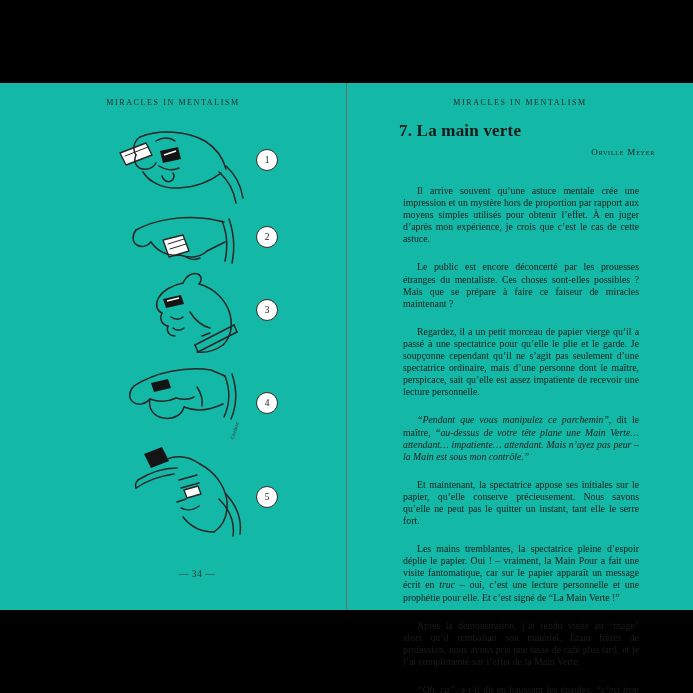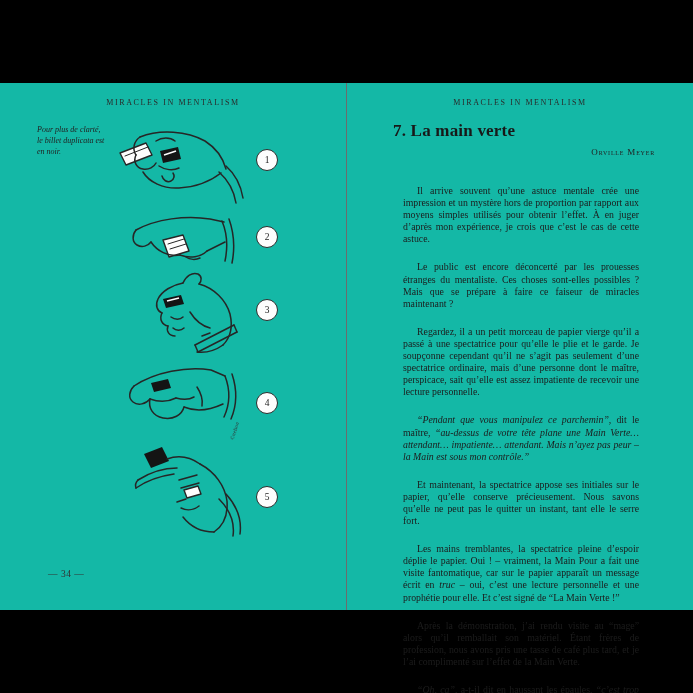--- a/index.html
+++ b/index.html
@@ -32,25 +32,25 @@
   .billet-black{fill:#141414;stroke:none;}
   .billet-white{fill:#fdfdfd;stroke:#262626;stroke-width:1.4;stroke-linejoin:round;}
   .slash-white{stroke:#fdfdfd;stroke-width:1.5;fill:none;stroke-linecap:butt;}
   .fig-badge{
     position:absolute;left:256px;width:22px;height:22px;border:1.4px solid #2d2d2d;
     border-radius:50%;display:flex;align-items:center;justify-content:center;
     font-size:9.5px;color:#222;box-sizing:border-box;background:#fdfdfd;
   }
   .sig-text{font-size:5.4px;fill:#333;font-style:italic;font-family:"Liberation Serif",serif;}
   .page-number{
-    position:absolute;left:0;right:0;top:486px;text-align:left;
+    position:absolute;left:0;right:0;top:486px;text-align:center;
     font-size:9.5px;color:#333;letter-spacing:0.5px;margin-left:48px;
   }
   .chapter-title{
-    position:absolute;left:46px;top:38px;right:38px;
+    position:absolute;left:52px;top:38px;right:38px;
     font-size:17px;font-weight:bold;color:#181818;letter-spacing:0.2px;
   }
   .chapter-author{
     position:absolute;right:38px;top:64px;
     font-size:9px;font-variant:small-caps;letter-spacing:0.8px;color:#222;
   }
   .body-text{
     position:absolute;left:40px;top:86px;width:268px;
     font-size:9.8px;line-height:12.1px;text-align:justify;color:#1c1c1c;
   }
@@ -58,23 +58,20 @@
   .body-text em{font-style:italic;}
 </style>
 </head>
 <body>
 
 <div class="spread">
   <div class="gutter"></div>
 
   <div class="page page-left">
     <div class="running-header">MIRACLES IN MENTALISM</div>
-    <div class="caption">Pour plus de clarté,
-le billet duplicata est
-en noir.</div>
 
     <div class="hand-fig" style="left:115px;top:45px;">
       <svg width="130" height="80" viewBox="0 0 130 80">
         <polygon class="billet-white" points="5,25 31,15 37,27 11,37"></polygon>
         <path class="ink-thin" d="M 10,28 L 33,19"></path>
         <path class="ink" d="M 25,9 C 45,1 72,3 90,13 C 101,20 108,30 111,41"></path>
         <path class="ink" d="M 25,9 C 19,13 17,21 21,27"></path>
         <path class="ink" d="M 21,27 C 18,33 21,40 28,41 C 34,42 39,39 41,35"></path>
         <path class="ink" d="M 41,13 C 47,9 55,9 60,13"></path>
         <polygon class="billet-black" points="45,23 63,19 66,31 48,35"></polygon>

